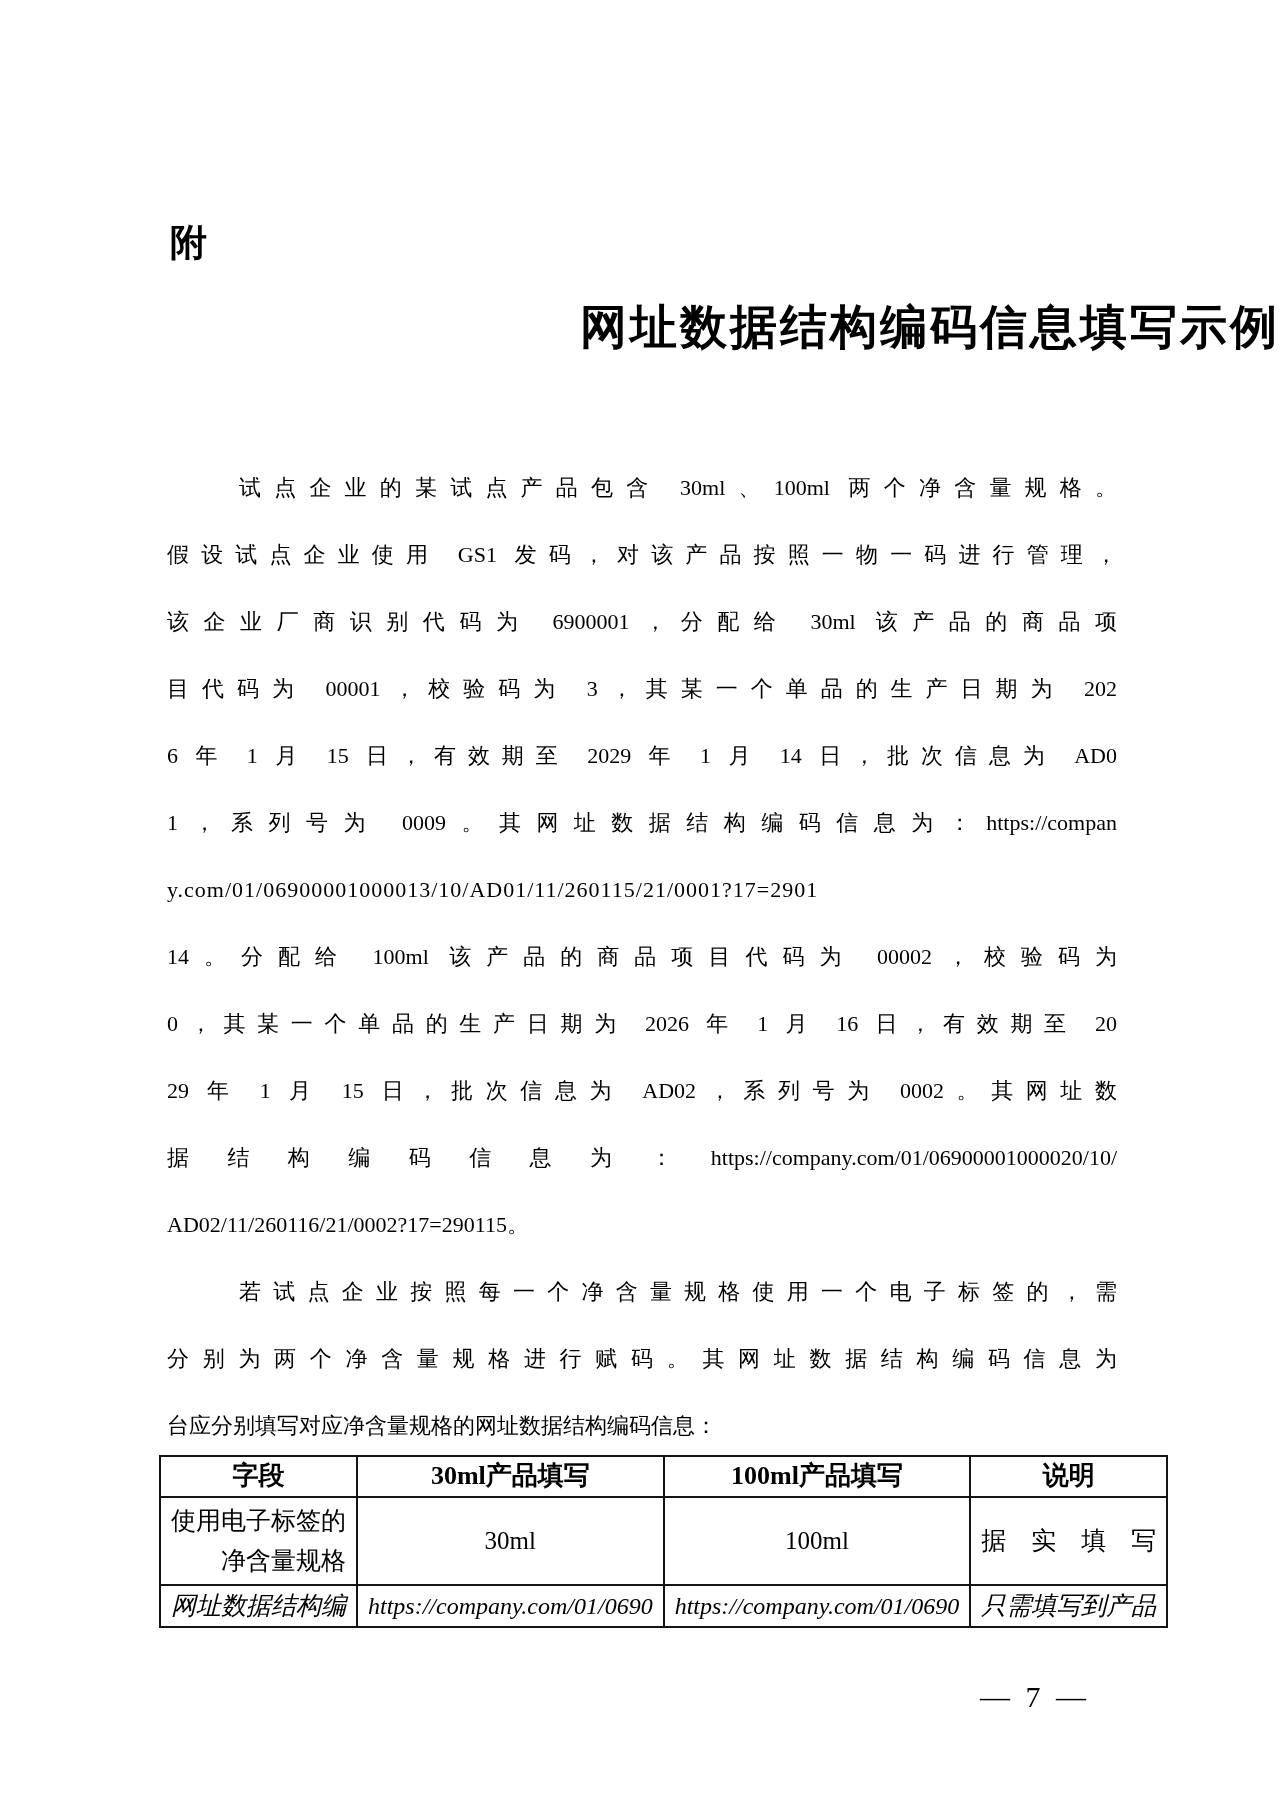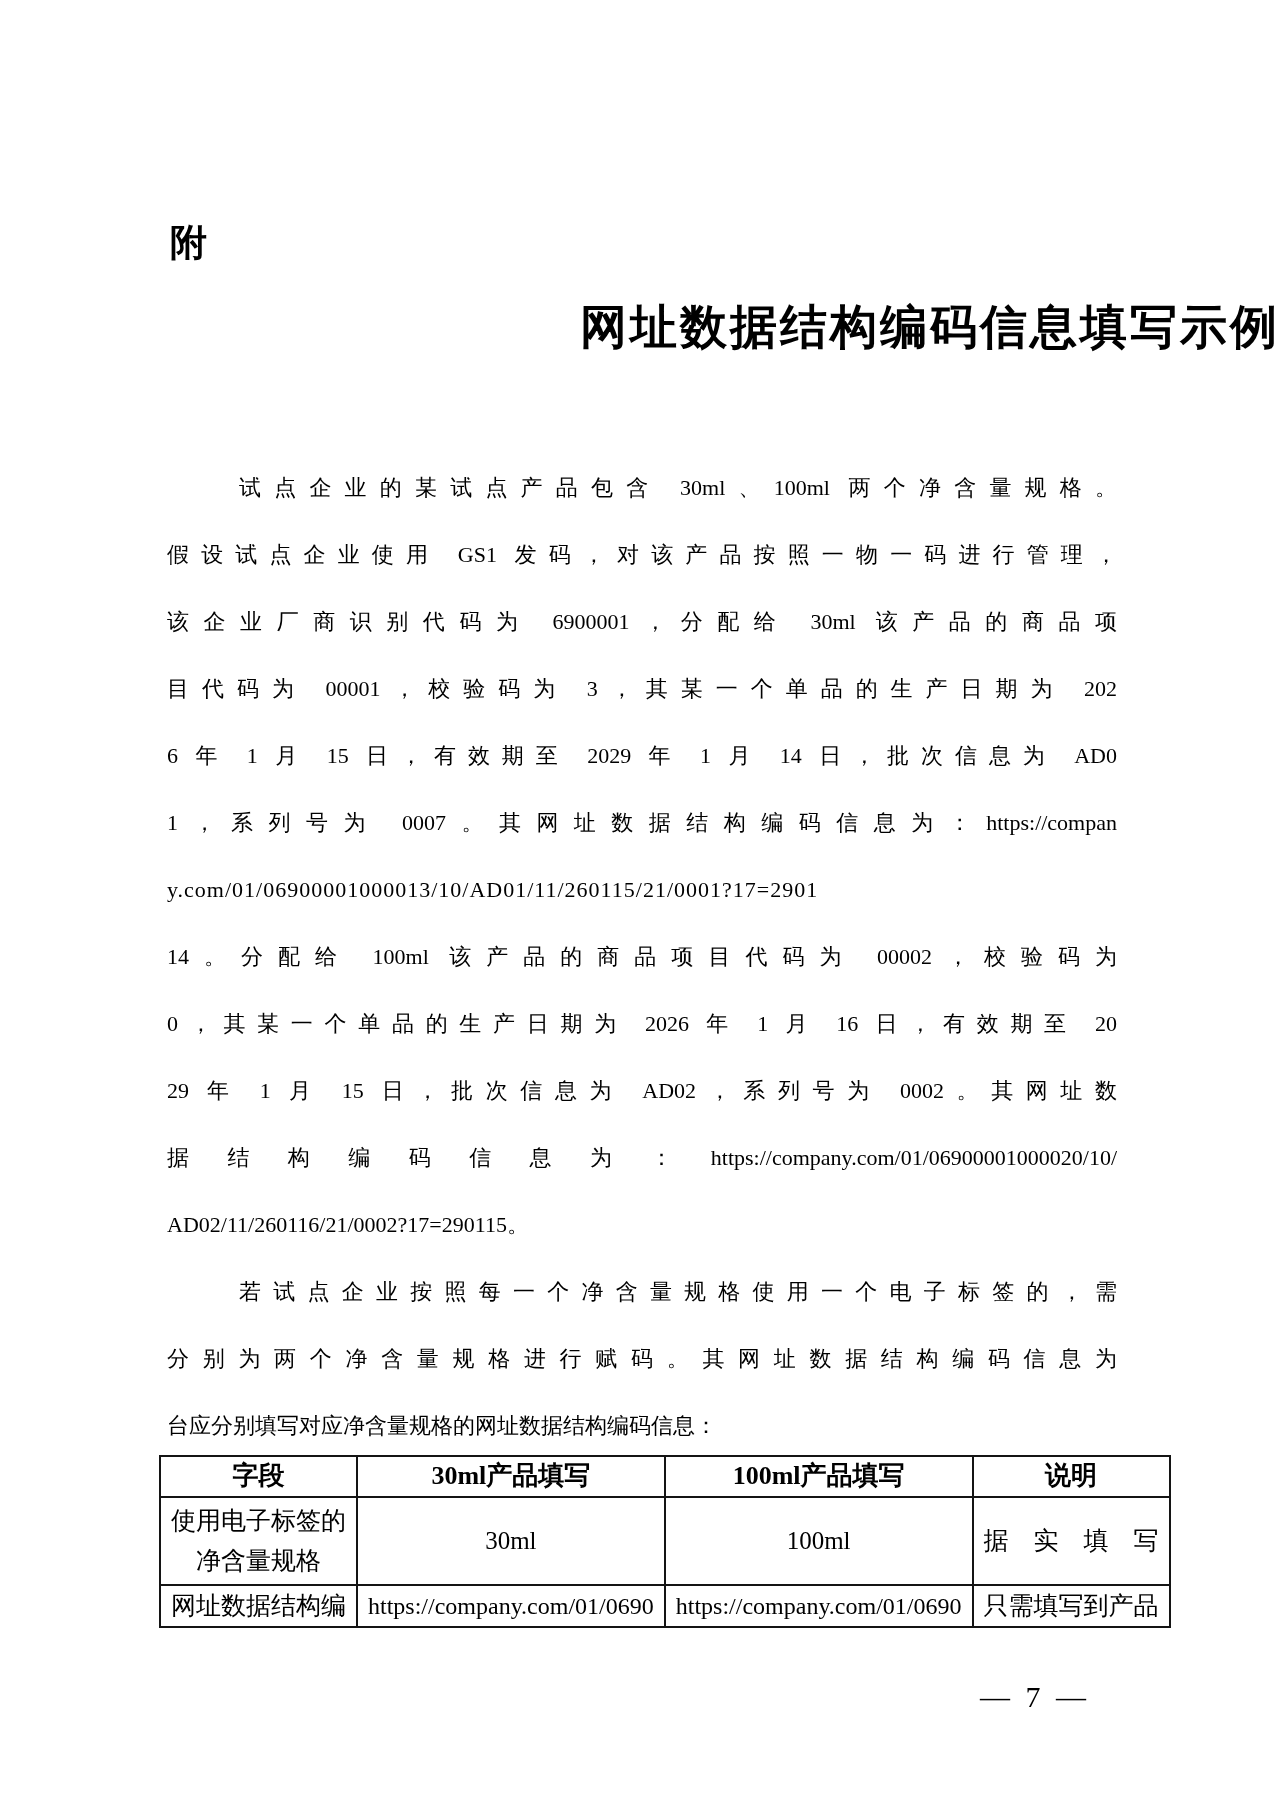--- a/index.html
+++ b/index.html
@@ -74,23 +74,23 @@
     vertical-align: middle;
   }
   #spec-table th {
     font-weight: bold;
     text-align: center;
     height: 39px;
     font-size: 26px;
     margin-left: 12px;
   }
   .row-spec td { height: 86px; }
-  .row-url td  { height: 36px; }
+  .row-url td  { height: 36px; font-style: italic; }
   .cell-field {
-    text-align: center;
+    text-align: right;
   }
   .cell-field .fline {
     line-height: 40px;
     white-space: nowrap;
   }
   .cell-center {
     text-align: center;
   }
   .cell-url {
     text-align: center;
@@ -120,21 +120,21 @@
 
   <div id="doc-title">网址数据结构编码信息填写示例</div>
 
   <div id="body-text">
     <div>
       <div class="tline first">试点企业的某试点产品包含 30ml、100ml 两个净含量规格。</div>
       <div class="tline">假设试点企业使用 GS1 发码，对该产品按照一物一码进行管理，</div>
       <div class="tline">该企业厂商识别代码为 6900001，分配给 30ml 该产品的商品项</div>
       <div class="tline">目代码为 00001，校验码为 3，其某一个单品的生产日期为 202</div>
       <div class="tline">6 年 1 月 15 日，有效期至 2029 年 1 月 14 日，批次信息为 AD0</div>
-      <div class="tline">1，系列号为 0007。其网址数据结构编码信息为：https://compan</div>
+      <div class="tline">1，系列号为 0009。其网址数据结构编码信息为：https://compan</div>
       <div class="tline urlish">y.com/01/06900001000013/10/AD01/11/260115/21/0001?17=2901</div>
       <div class="tline">14。分配给 100ml 该产品的商品项目代码为 00002，校验码为</div>
       <div class="tline">0，其某一个单品的生产日期为 2026 年 1 月 16 日，有效期至 20</div>
       <div class="tline">29 年 1 月 15 日，批次信息为 AD02，系列号为 0002。其网址数</div>
       <div class="tline">据结构编码信息为：https://company.com/01/06900001000020/10/</div>
       <div class="tline plain">AD02/11/260116/21/0002?17=290115。</div>
     </div>
     <div>
       <div class="tline first">若试点企业按照每一个净含量规格使用一个电子标签的，需</div>
       <div class="tline">分别为两个净含量规格进行赋码。其网址数据结构编码信息为</div>

